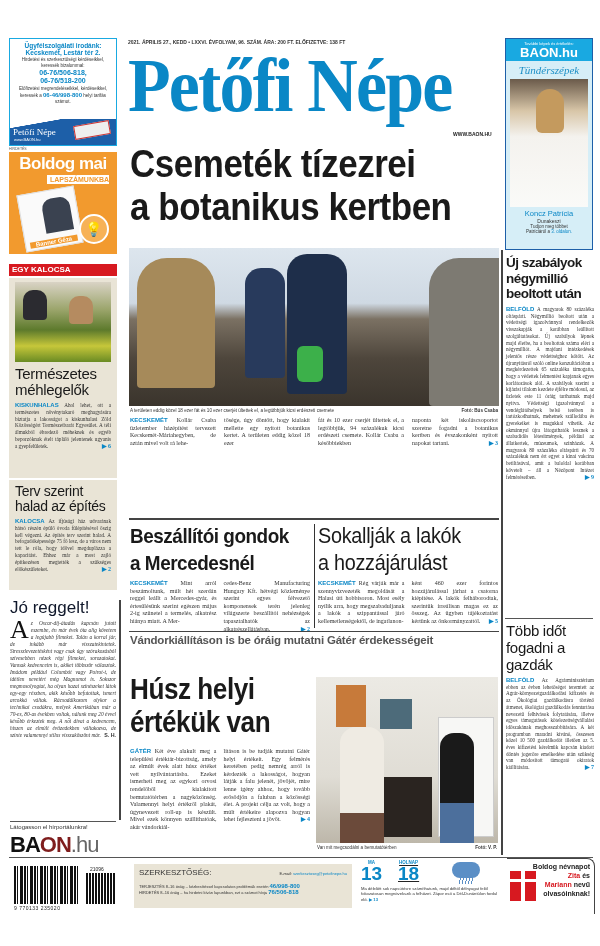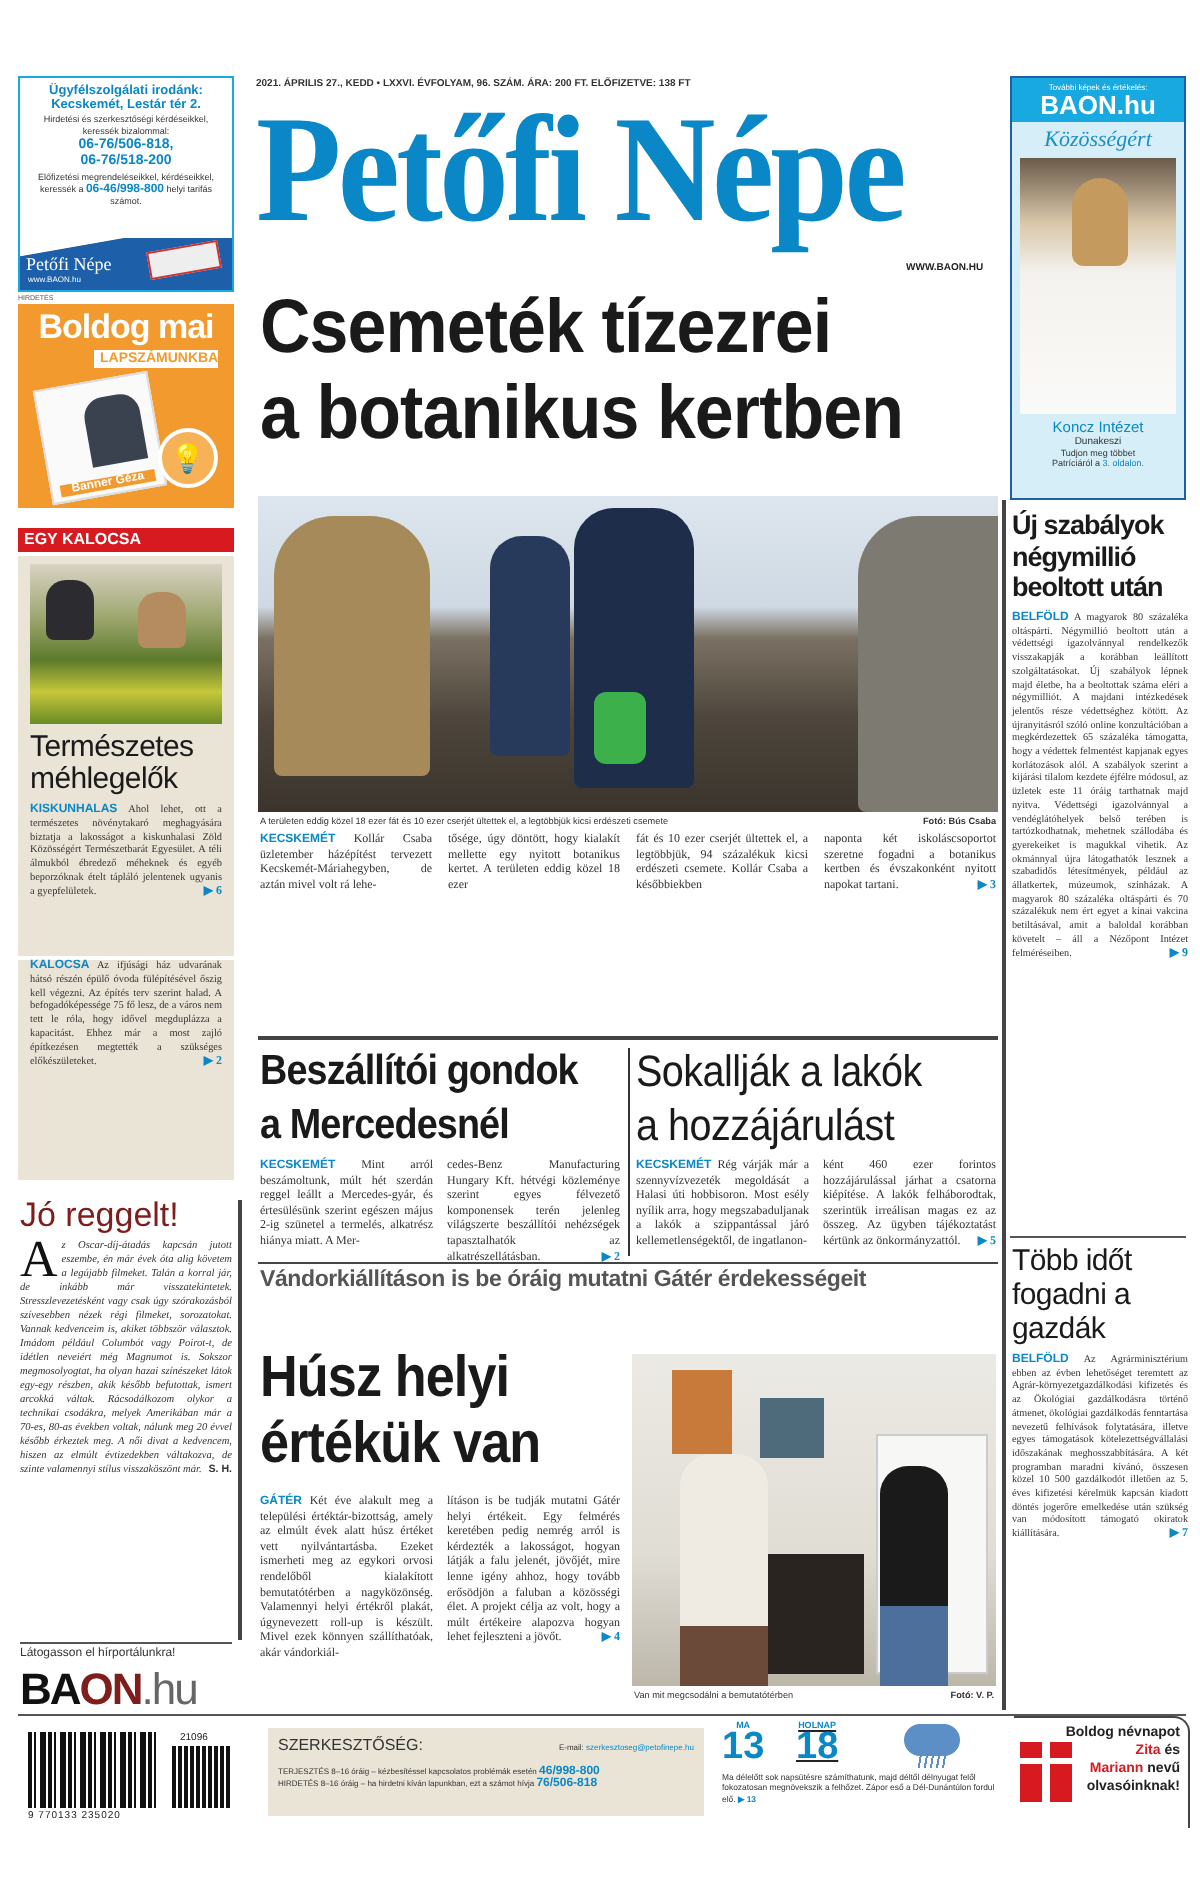--- a/index.html
+++ b/index.html
@@ -54,28 +54,29 @@
   </div>
   <div class="hlt" style="font-size:15px;line-height:16px;margin:2px 6px 4px;">Természetes méhlegelők</div>
   <div class="txt" style="margin:0 6px;font-size:5.2px;line-height:6.8px;">
     <span class="kick">KISKUNHALAS</span>
     <span>Ahol lehet, ott a természetes növénytakaró meghagyására biztatja a lakosságot a kiskunhalasi Zöld Közösségért Természetbarát Egyesület. A téli álmukból ébredező méheknek és egyéb beporzóknak ételt tápláló jelentenek ugyanis a gyepfelületek.</span>
     <span class="arrow">▶ <span>6</span></span>
   </div>
 </div>
 
 <div class="abs" style="left:9px;top:480px;width:108px;height:110px;background:#e9e4d6;">
+  <div class="hlt" style="font-size:14px;line-height:15px;margin:4px 6px 4px;">Terv szerint halad az építés</div>
   <div class="txt" style="margin:0 6px;font-size:5.2px;line-height:6.8px;">
     <span class="kick">KALOCSA</span>
     <span>Az ifjúsági ház udvarának hátsó részén épülő óvoda fülépítésével őszig kell végezni. Az építés terv szerint halad. A befogadóképessége 75 fő lesz, de a város nem tett le róla, hogy idővel megduplázza a kapacitást. Ehhez már a most zajló építkezésen megtették a szükséges előkészületeket.</span>
     <span class="arrow">▶ <span>2</span></span>
   </div>
 </div>
 
-<div class="abs" style="left:10px;top:598px;font-size:17px;color:#7f1d1d;">Jó reggelt!</div>
+<div class="abs" style="left:10px;top:598px;font-size:17px;color:#0f172a;">Jó reggelt!</div>
 <div class="abs" style="left:119px;top:600px;width:2px;height:220px;background:#444;"></div>
 <div class="abs txt" style="left:10px;top:620px;width:106px;font-style:italic;font-size:5.3px;line-height:7px;">
   <span style="float:left;font-size:26px;line-height:20px;margin-right:2px;font-style:normal;color:#111;">A</span>
   <span>z Oscar-díj-átadás kapcsán jutott eszembe, én már évek óta alig követem a legújabb filmeket. Talán a korral jár, de inkább már visszatekintetek. Stresszlevezetésként vagy csak úgy szórakozásból szívesebben nézek régi filmeket, sorozatokat. Vannak kedvenceim is, akiket többször választok. Imádom például Columbót vagy Poirot-t, de idétlen neveiért még Magnumot is. Sokszor megmosolyogtat, ha olyan hazai színészeket látok egy-egy részben, akik később befutottak, ismert arcokká váltak. Rácsodálkozom olykor a technikai csodákra, melyek Amerikában már a 70-es, 80-as években voltak, nálunk meg 20 évvel később érkeztek meg. A női divat a kedvencem, hiszen az elmúlt évtizedekben váltakozva, de szinte valamennyi stílus visszaköszönt már.</span>
   <span style="float:right;font-style:normal;font-weight:bold;font-family:'Liberation Sans',sans-serif;">S. H.</span>
 </div>
 <div class="abs" style="left:10px;top:821px;width:106px;height:1px;background:#555;"></div>
 <div class="abs" style="left:10px;top:824px;font-size:6px;color:#333;">Látogasson el hírportálunkra!</div>
 <div class="abs" style="left:10px;top:832px;font-size:22px;font-weight:bold;letter-spacing:-1px;">
   <span style="color:#111;">BA</span><span style="color:#7f1d1d;">ON</span><span style="color:#666;font-weight:normal;">.hu</span>
@@ -146,25 +147,25 @@
 </div>
 <div class="abs" style="left:317px;top:845px;width:180px;font-size:4.6px;color:#333;">
   <span>Van mit megcsodálni a bemutatótérben</span>
   <span style="float:right;font-weight:bold;">Fotó: V. P.</span>
 </div>
 
 <div class="abs" style="left:501px;top:250px;width:2px;height:605px;background:#444;"></div>
 <div class="abs" style="left:505px;top:38px;width:88px;height:212px;border:1.5px solid #1d5fa8;background:#d6eef7;">
   <div style="font-size:4px;color:#fff;background:#19a9e1;text-align:center;padding-top:2px;">További képek és értékelés:</div>
   <div style="font-size:13px;font-weight:bold;color:#fff;background:#19a9e1;text-align:center;line-height:13px;padding-bottom:2px;">BAON.hu</div>
-  <div class="serif" style="font-size:11px;font-style:italic;color:#1d8fc6;text-align:center;line-height:18px;">Közösségért</div>
+  <div class="serif" style="font-size:11px;font-style:italic;color:#1d8fc6;text-align:center;line-height:18px;">Tündérszépek</div>
   <div class="photo" style="margin:0 4px;height:128px;background:linear-gradient(180deg,#6a5a4a 0%,#d8c6a8 25%,#f4f2ee 45%,#fafaf8 100%);position:relative;">
     <div style="position:absolute;left:26px;top:10px;width:28px;height:44px;background:#c49a5e;border-radius:14px 14px 6px 6px;"></div>
   </div>
-  <div style="font-size:7.5px;color:#0a87c6;text-align:center;margin-top:2px;">Koncz Intézet</div>
+  <div style="font-size:7.5px;color:#0a87c6;text-align:center;margin-top:2px;">Koncz Patrícia</div>
   <div style="font-size:5px;color:#333;text-align:center;">Dunakeszi</div>
   <div style="font-size:4.5px;color:#333;text-align:center;">Tudjon meg többet</div>
   <div style="font-size:4.5px;color:#333;text-align:center;"><span>Patríciáról a</span> <span style="color:#0a87c6;">3. oldalon.</span></div>
 </div>
 
 <div class="abs hl" style="left:506px;top:255px;width:90px;font-size:13.5px;line-height:15.5px;">Új szabályok négymillió beoltott után</div>
 <div class="abs txt" style="left:506px;top:306px;width:88px;font-size:5.1px;line-height:6.7px;">
   <span class="kick">BELFÖLD</span>
   <span>A magyarok 80 százaléka oltáspárti. Négymillió beoltott után a védettségi igazolvánnyal rendelkezők visszakapják a korábban leállított szolgáltatásokat. Új szabályok lépnek majd életbe, ha a beoltottak száma eléri a négymilliót. A majdani intézkedések jelentős része védettséghez kötött. Az újranyitásról szóló online konzultációban a megkérdezettek 65 százaléka támogatta, hogy a védettek felmentést kapjanak egyes korlátozások alól. A szabályok szerint a kijárási tilalom kezdete éjfélre módosul, az üzletek este 11 óráig tarthatnak majd nyitva. Védettségi igazolvánnyal a vendéglátóhelyek belső terében is tartózkodhatnak, mehetnek szállodába és gyerekeiket is magukkal vihetik. Az okmánnyal újra látogathatók lesznek a szabadidős létesítmények, például az állatkertek, múzeumok, színházak. A magyarok 80 százaléka oltáspárti és 70 százalékuk nem ért egyet a kínai vakcina betiltásával, amit a baloldal korábban követelt – áll a Nézőpont Intézet felméréseiben.</span>
   <span class="arrow">▶ <span>9</span></span>

